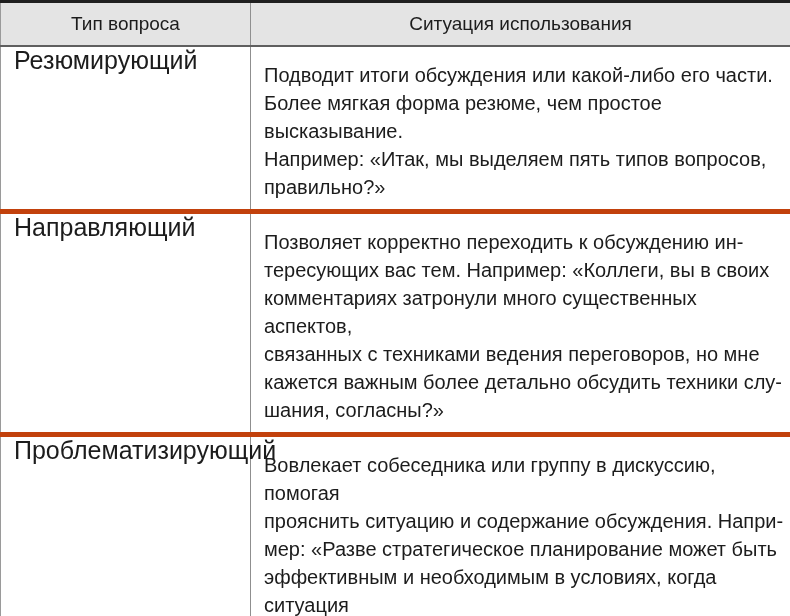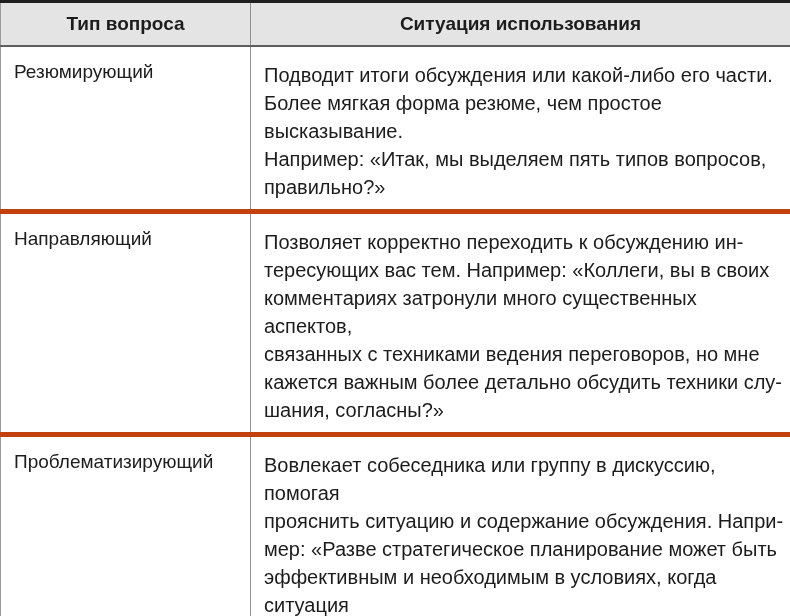--- a/index.html
+++ b/index.html
@@ -24,42 +24,42 @@
     border-top: 3px solid #1f1f1f;
     border-bottom: 3px solid #1f1f1f;
     border-left: 1px solid #9a9a9a;
     border-right: 1px solid #9a9a9a;
   }
   col.col-type  { width: 250px; }
   col.col-usage { width: 540px; }
 
   th.header-cell {
     background: #e4e4e4;
-    font-weight: bold;
+    font-weight: normal;
     font-size: 19px;
     text-align: center;
     vertical-align: middle;
     height: 38px;
     padding: 2px 4px;
     border-bottom: 2px solid #5f5f5f;
   }
   th.header-cell.first,
   td.type-cell {
     border-right: 1px solid #8f8f8f;
   }
   tr.data-row td {
     border-top: 5px solid #c2410c;
   }
   tr.data-row:first-of-type td {
     border-top: none;
   }
   td.type-cell {
     vertical-align: top;
-    font-size: 19px;
-    padding: 12px 6px 8px 13px;
+    font-size: 25px;
+    padding: 0 6px 8px 13px;
     line-height: 26px;
   }
   td.usage-cell {
     vertical-align: top;
     font-size: 20px;
     line-height: 28px;
     padding: 14px 4px 8px 13px;
     white-space: pre-line;
   }
 </style>

